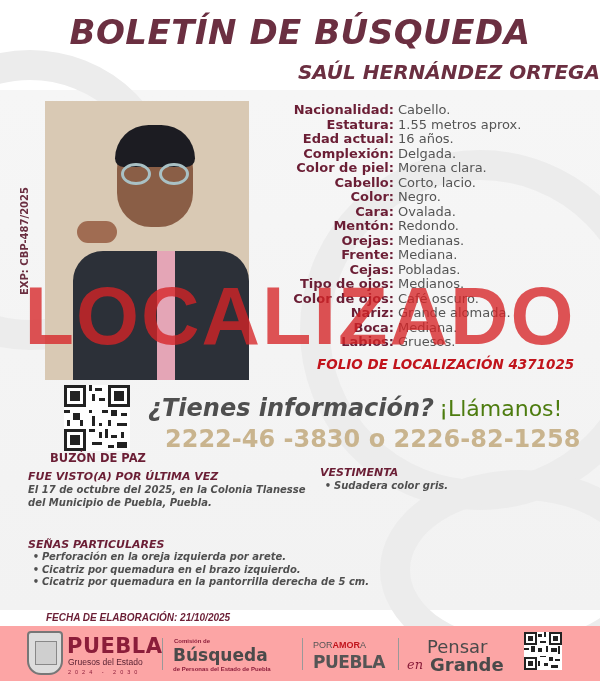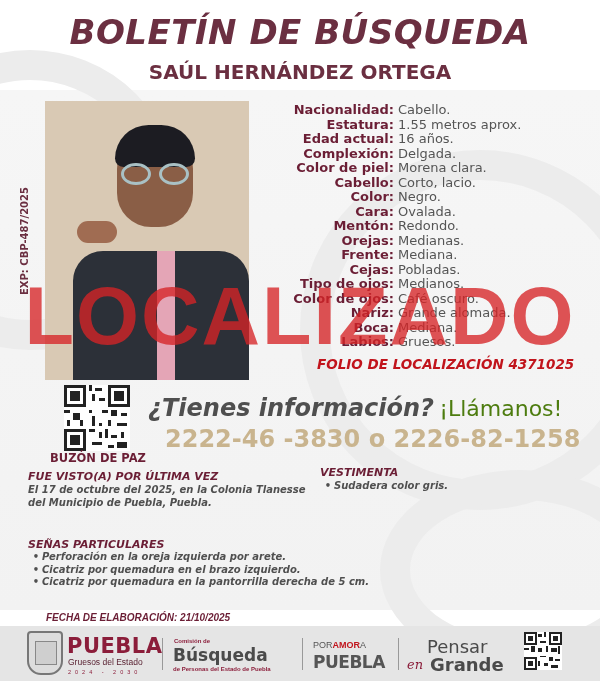--- a/index.html
+++ b/index.html
@@ -1,21 +1,21 @@
 <!DOCTYPE html>
 <html><head>
 <meta charset="utf-8">
 <style>
   * { box-sizing: border-box; margin: 0; padding: 0; }
   html, body { width: 600px; height: 681px; overflow: hidden; background: #ffffff; }
   body { position: relative; font-family: "Liberation Sans", sans-serif; }
   .bg-deco { position: absolute; left: 0; top: 90px; width: 600px; height: 520px; background: linear-gradient(#f6f6f6, #f2f2f2); z-index: 0; }
   .bg-deco .swirl { position: absolute; border-radius: 50%; border: 30px solid #ececec; }
   .title { position: absolute; top: 12px; left: 0; width: 600px; text-align: center; font-weight: 900; font-style: italic; font-size: 34px; color: #6b2f41; letter-spacing: 0.5px; z-index: 2; font-family: "DejaVu Sans", sans-serif; }
-  .subtitle { position: absolute; top: 60px; left: 0; width: 600px; text-align: center; font-weight: 700; font-size: 20px; color: #6b2f41; z-index: 2; font-family: "DejaVu Sans", sans-serif; }
+  .subtitle { position: absolute; top: 60px; left: 0; width: 600px; text-align: right; font-weight: 700; font-size: 20px; color: #6b2f41; z-index: 2; font-family: "DejaVu Sans", sans-serif; font-style: italic; }
   .exp { position: absolute; left: 19px; top: 185px; width: 16px; height: 110px; z-index: 2; }
   .exp span { position: absolute; left: 0; top: 110px; transform-origin: 0 0; transform: rotate(-90deg); white-space: nowrap; font-size: 10px; font-weight: 700; color: #6b2f41; font-family: "DejaVu Sans", sans-serif; }
   .photo { position: absolute; left: 45px; top: 101px; width: 204px; height: 279px; z-index: 1; background: #d9c9b4; overflow: hidden; }
   .photo .shirt { position: absolute; left: 28px; top: 150px; width: 176px; height: 130px; background: #2c3038; border-radius: 30px 30px 0 0; }
   .photo .head { position: absolute; left: 72px; top: 30px; width: 76px; height: 96px; background: #8a5e46; border-radius: 38px 38px 34px 34px; }
   .photo .hair { position: absolute; left: 70px; top: 24px; width: 80px; height: 42px; background: #1c1c22; border-radius: 40px 40px 10px 10px; }
   .photo .glasses { position: absolute; left: 76px; top: 62px; width: 72px; height: 22px; }
   .photo .glasses i { position: absolute; top: 0; width: 30px; height: 22px; border: 3px solid #a9c1c5; border-radius: 50%; }
   .photo .tie { position: absolute; left: 112px; top: 150px; width: 18px; height: 130px; background: #e4a5b6; }
   .photo .hand { position: absolute; left: 32px; top: 120px; width: 40px; height: 22px; background: #a06c52; border-radius: 12px; }
@@ -30,21 +30,21 @@
   .buzon { position: absolute; left: 48px; top: 451px; width: 100px; text-align: center; font-size: 11.5px; font-weight: 900; color: #6b1e35; z-index: 2; font-family: "DejaVu Sans", sans-serif; }
   .cta { position: absolute; left: 148px; top: 394px; z-index: 2; white-space: nowrap; font-family: "DejaVu Sans", sans-serif; }
   .cta .q { font-size: 24px; font-weight: 900; font-style: italic; color: #4f4f4f; }
   .cta .call { font-size: 22px; color: #4d7c0f; }
   .phones { position: absolute; left: 165px; top: 425px; z-index: 2; font-size: 24px; font-weight: 700; color: #c9b48e; white-space: nowrap; font-family: "DejaVu Sans", sans-serif; }
   .sec-h { position: absolute; font-size: 11px; font-weight: 900; font-style: italic; color: #6b1e35; z-index: 2; font-family: "DejaVu Sans", sans-serif; }
   .sec-t { position: absolute; font-size: 10px; font-weight: 700; font-style: italic; color: #4f4f4f; line-height: 12.5px; z-index: 2; font-family: "DejaVu Sans", sans-serif; }
   .sec-t ul { list-style: none; }
   .sec-t li::before { content: "•"; display: inline-block; width: 12px; text-align: center; }
   .fecha { position: absolute; left: 46px; top: 612px; font-size: 10px; font-weight: 700; font-style: italic; color: #6b1e35; z-index: 2; font-family: Liberation Sans, sans-serif; }
-  .footer { position: absolute; left: 0; top: 626px; width: 600px; height: 55px; background: #e5e5e5; z-index: 2; }
+  .footer { position: absolute; left: 0; top: 626px; width: 600px; height: 55px; background: #fca5a5; z-index: 2; }
   .footer .crest { position: absolute; left: 27px; top: 5px; width: 36px; height: 44px; border: 2px solid #777; border-radius: 4px 4px 14px 14px; background: #ddd; }
   .footer .crest::after { content: ""; position: absolute; left: 6px; top: 8px; width: 20px; height: 22px; border: 1px solid #888; background: #cfcfcf; }
   .footer .puebla { position: absolute; left: 67px; top: 8px; font-size: 21px; font-weight: 900; color: #8b1d3a; letter-spacing: 0.5px; font-family: "DejaVu Sans", sans-serif; }
   .footer .gob { position: absolute; left: 68px; top: 31px; font-size: 8.5px; color: #5a2333; font-family: "Liberation Sans", sans-serif; }
   .footer .years { position: absolute; left: 68px; top: 43px; font-size: 5.5px; color: #8b1d3a; letter-spacing: 4px; font-family: "Liberation Sans", sans-serif; }
   .footer .sep { position: absolute; top: 12px; width: 1px; height: 32px; background: #999; }
   .footer .comision { position: absolute; left: 174px; top: 12px; font-size: 6px; font-weight: 700; color: #8b1d3a; font-family: "Liberation Sans", sans-serif; }
   .footer .busq { position: absolute; left: 173px; top: 19px; font-size: 17px; font-weight: 900; color: #4a4a4a; font-family: "DejaVu Sans", sans-serif; }
   .footer .depers { position: absolute; left: 173px; top: 40px; font-size: 6px; font-weight: 700; color: #8b1d3a; font-family: "Liberation Sans", sans-serif; }
   .footer .poramor { position: absolute; left: 313px; top: 14px; font-size: 9px; color: #555; font-family: "Liberation Sans", sans-serif; }

